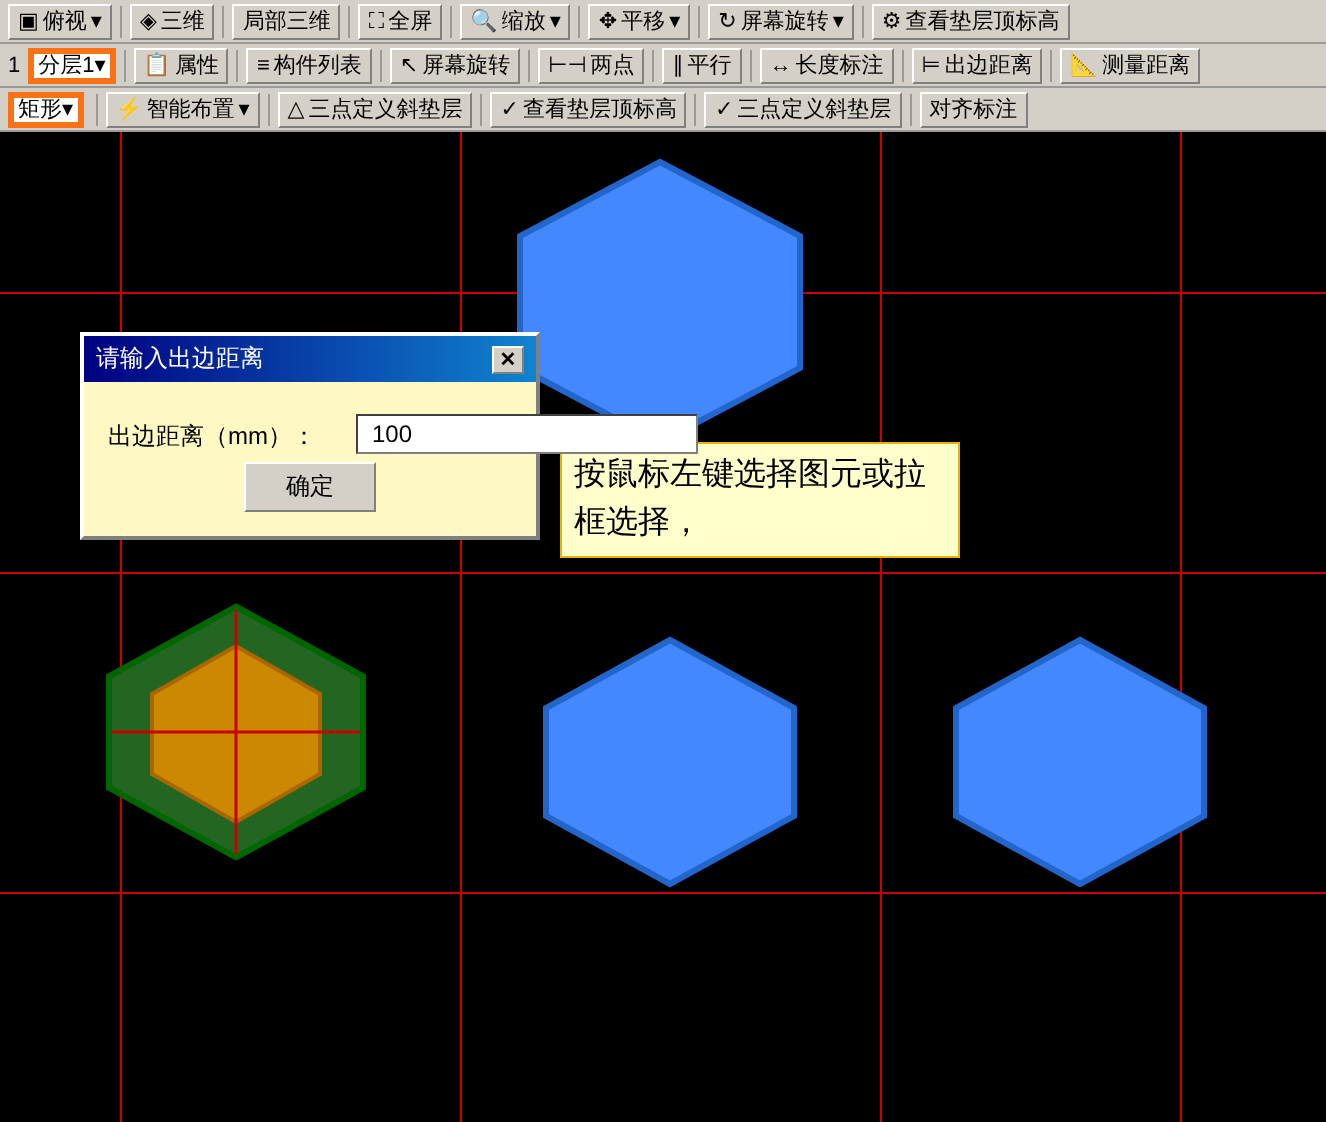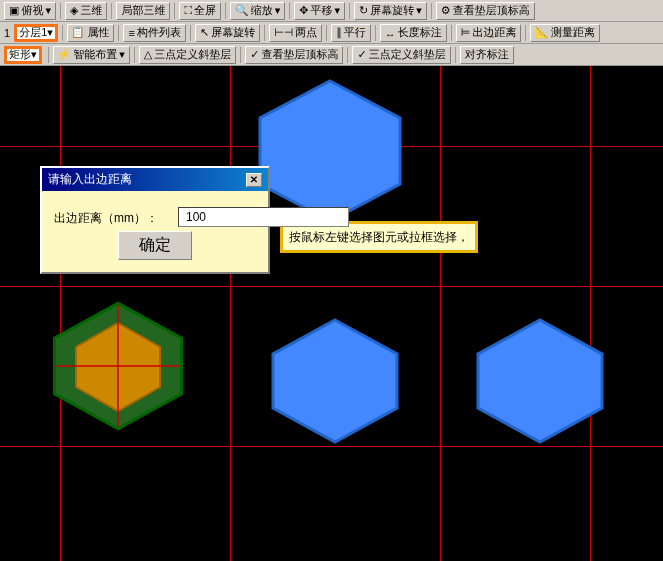--- a/index.html
+++ b/index.html
@@ -146,32 +146,32 @@
       margin-top: 4px;
     }
     .dialog-button {
       background: #d4d0c8;
       border: 1px solid #fff;
       border-bottom-color: #808080;
       border-right-color: #808080;
       border-top: 1px solid #fff;
       border-left: 1px solid #fff;
       padding: 3px 20px;
-      font-size: 16px;
+      font-size: 12px;
       cursor: pointer;
       min-width: 60px;
     }
 
     
     .instruction-box {
       position: absolute;
       background: #ffffcc;
-      border: 3px solid #eab308;
+      border: 1px solid #eab308;
       padding: 4px 6px;
-      font-size: 12px;
+      font-size: 16px;
       color: #000;
       line-height: 1.5;
       z-index: 50;
     }
 
     
     svg.hex-svg {
       display: block;
     }
   </style>

